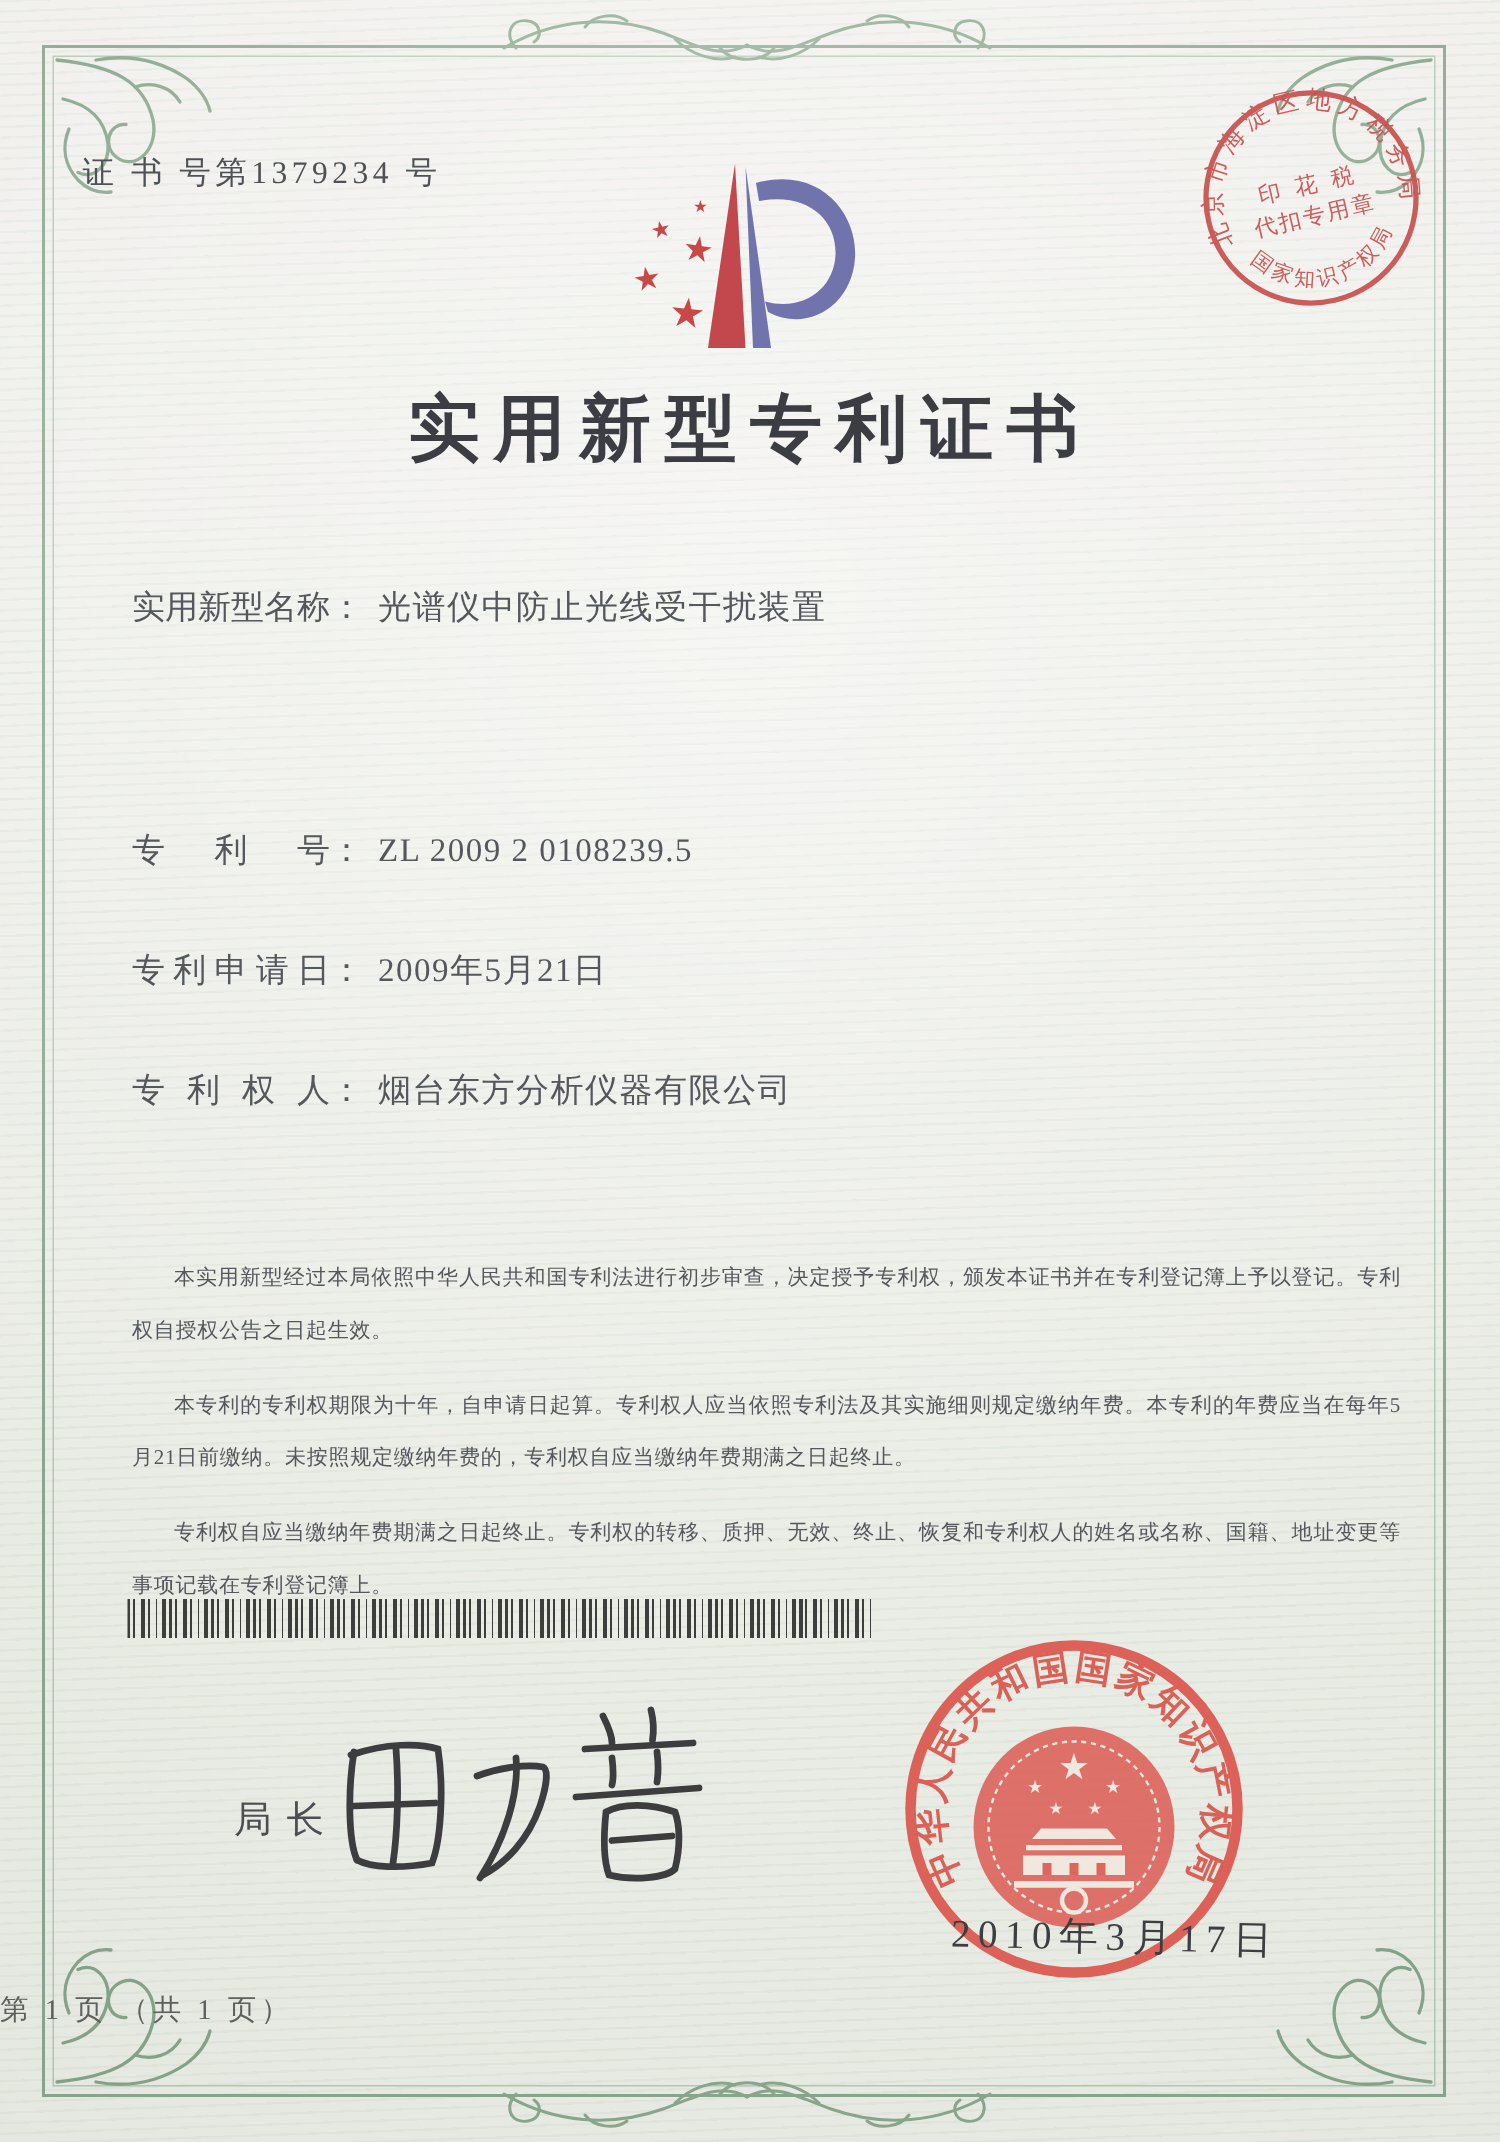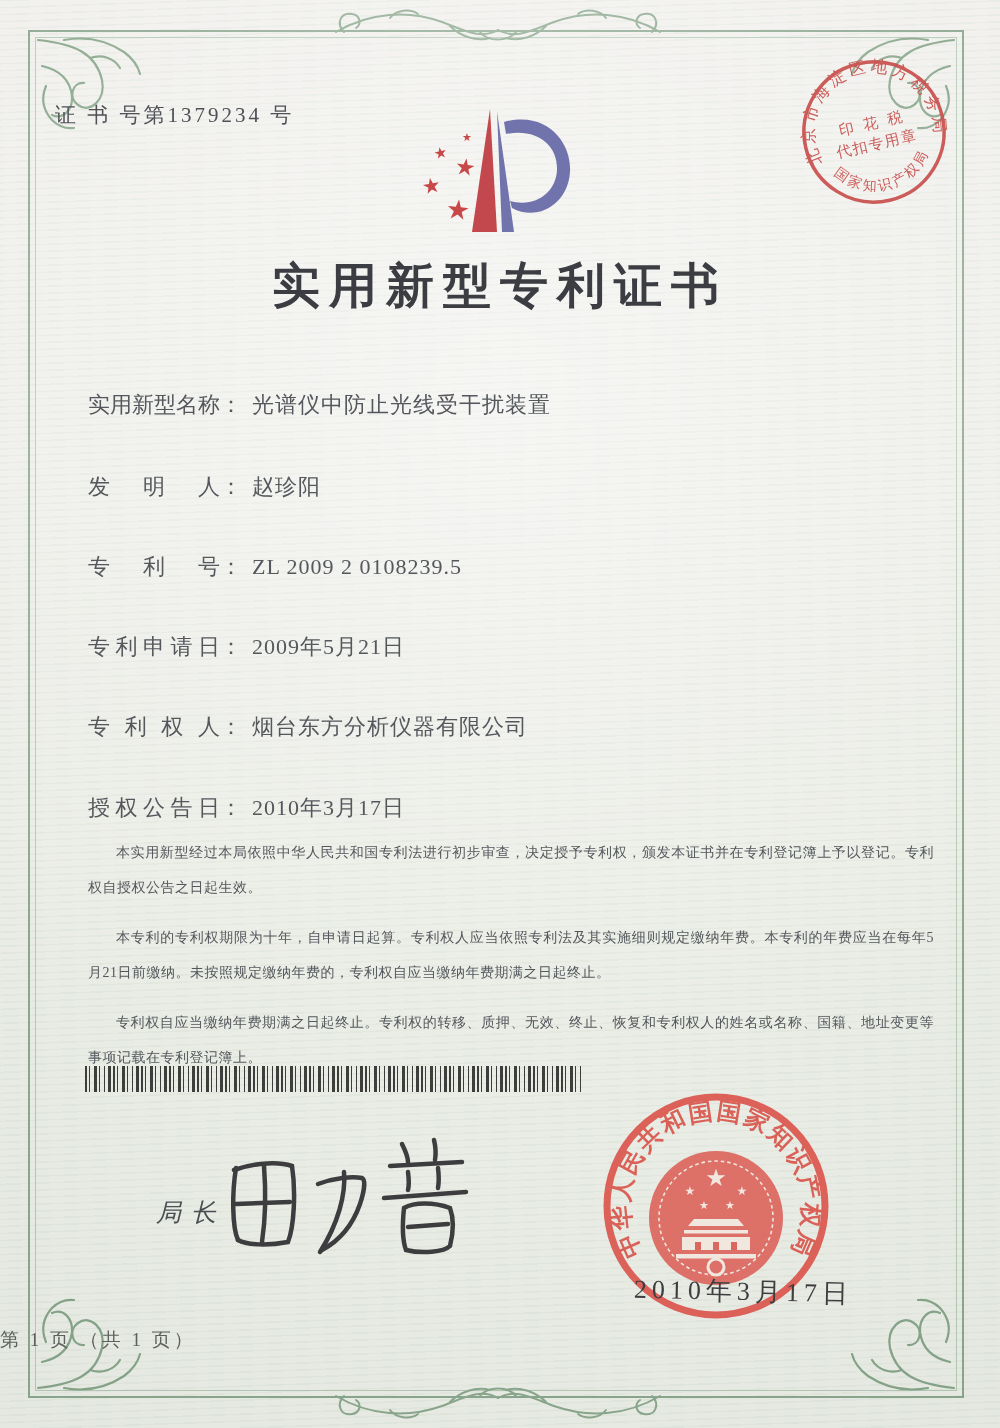--- a/index.html
+++ b/index.html
@@ -32,21 +32,21 @@
   
   .barcode{position:absolute;left:85px;top:1066px;width:497px;height:26px;opacity:.88;
     background:repeating-linear-gradient(90deg,
       #262626 0 2px,transparent 2px 4px,
       #262626 4px 5px,transparent 5px 9px,
       #262626 9px 12px,transparent 12px 14px,
       #262626 14px 15px,transparent 15px 19px,
       #262626 19px 20px,transparent 20px 23px,
       #262626 23px 26px,transparent 26px 28px);}
   
-  .director{position:absolute;left:156px;top:1196px;font-size:25px;letter-spacing:10px;color:#4b4e52;font-style:italic;}
+  .director{position:absolute;left:156px;top:1196px;font-size:25px;letter-spacing:10px;color:#4b4e52;}
   .sig{position:absolute;left:222px;top:1132px;}
   
   .tax-stamp{position:absolute;left:792px;top:50px;transform:rotate(-13deg);opacity:.92;}
   .seal{position:absolute;left:584px;top:1074px;opacity:.95;}
   .seal-date{position:absolute;left:634px;top:1274px;font-size:26px;letter-spacing:5px;
              color:#3e3e40;transform:rotate(1.2deg);z-index:3;}
   
   .footer{position:absolute;left:0;top:1327px;width:100%;text-align:left;font-size:19px;
           letter-spacing:3px;color:#5d615d;font-family:Liberation Serif, serif;}
   
@@ -136,34 +136,28 @@
       <text font-size="14" fill="#c8504d" letter-spacing="2.5" text-anchor="middle">
         <textPath href="#taxBot" startOffset="50%">国家知识产权局</textPath>
       </text>
     </svg>
 
     <div class="title">实用新型专利证书</div>
 
     <div class="row" style="top:390px">
       <span class="lbl">实用新型名称</span><span class="col">：</span><span class="val">光谱仪中防止光线受干扰装置</span>
     </div>
-    <div class="row" style="top:472px">
-      <span class="lbl">发明人</span><span class="col">：</span><span class="val">赵珍阳</span>
-    </div>
     <div class="row" style="top:552px">
       <span class="lbl">专利号</span><span class="col">：</span><span class="val">ZL 2009 2 0108239.5</span>
     </div>
     <div class="row" style="top:632px">
       <span class="lbl">专利申请日</span><span class="col">：</span><span class="val">2009年5月21日</span>
     </div>
     <div class="row" style="top:712px">
       <span class="lbl">专利权人</span><span class="col">：</span><span class="val">烟台东方分析仪器有限公司</span>
-    </div>
-    <div class="row" style="top:793px">
-      <span class="lbl">授权公告日</span><span class="col">：</span><span class="val">2010年3月17日</span>
     </div>
 
     <div class="body-text">
       <p>本实用新型经过本局依照中华人民共和国专利法进行初步审查，决定授予专利权，颁发本证书并在专利登记簿上予以登记。专利权自授权公告之日起生效。</p>
       <p>本专利的专利权期限为十年，自申请日起算。专利权人应当依照专利法及其实施细则规定缴纳年费。本专利的年费应当在每年5月21日前缴纳。未按照规定缴纳年费的，专利权自应当缴纳年费期满之日起终止。</p>
       <p>专利权自应当缴纳年费期满之日起终止。专利权的转移、质押、无效、终止、恢复和专利权人的姓名或名称、国籍、地址变更等事项记载在专利登记簿上。</p>
     </div>
 
     <div class="barcode"></div>
 

